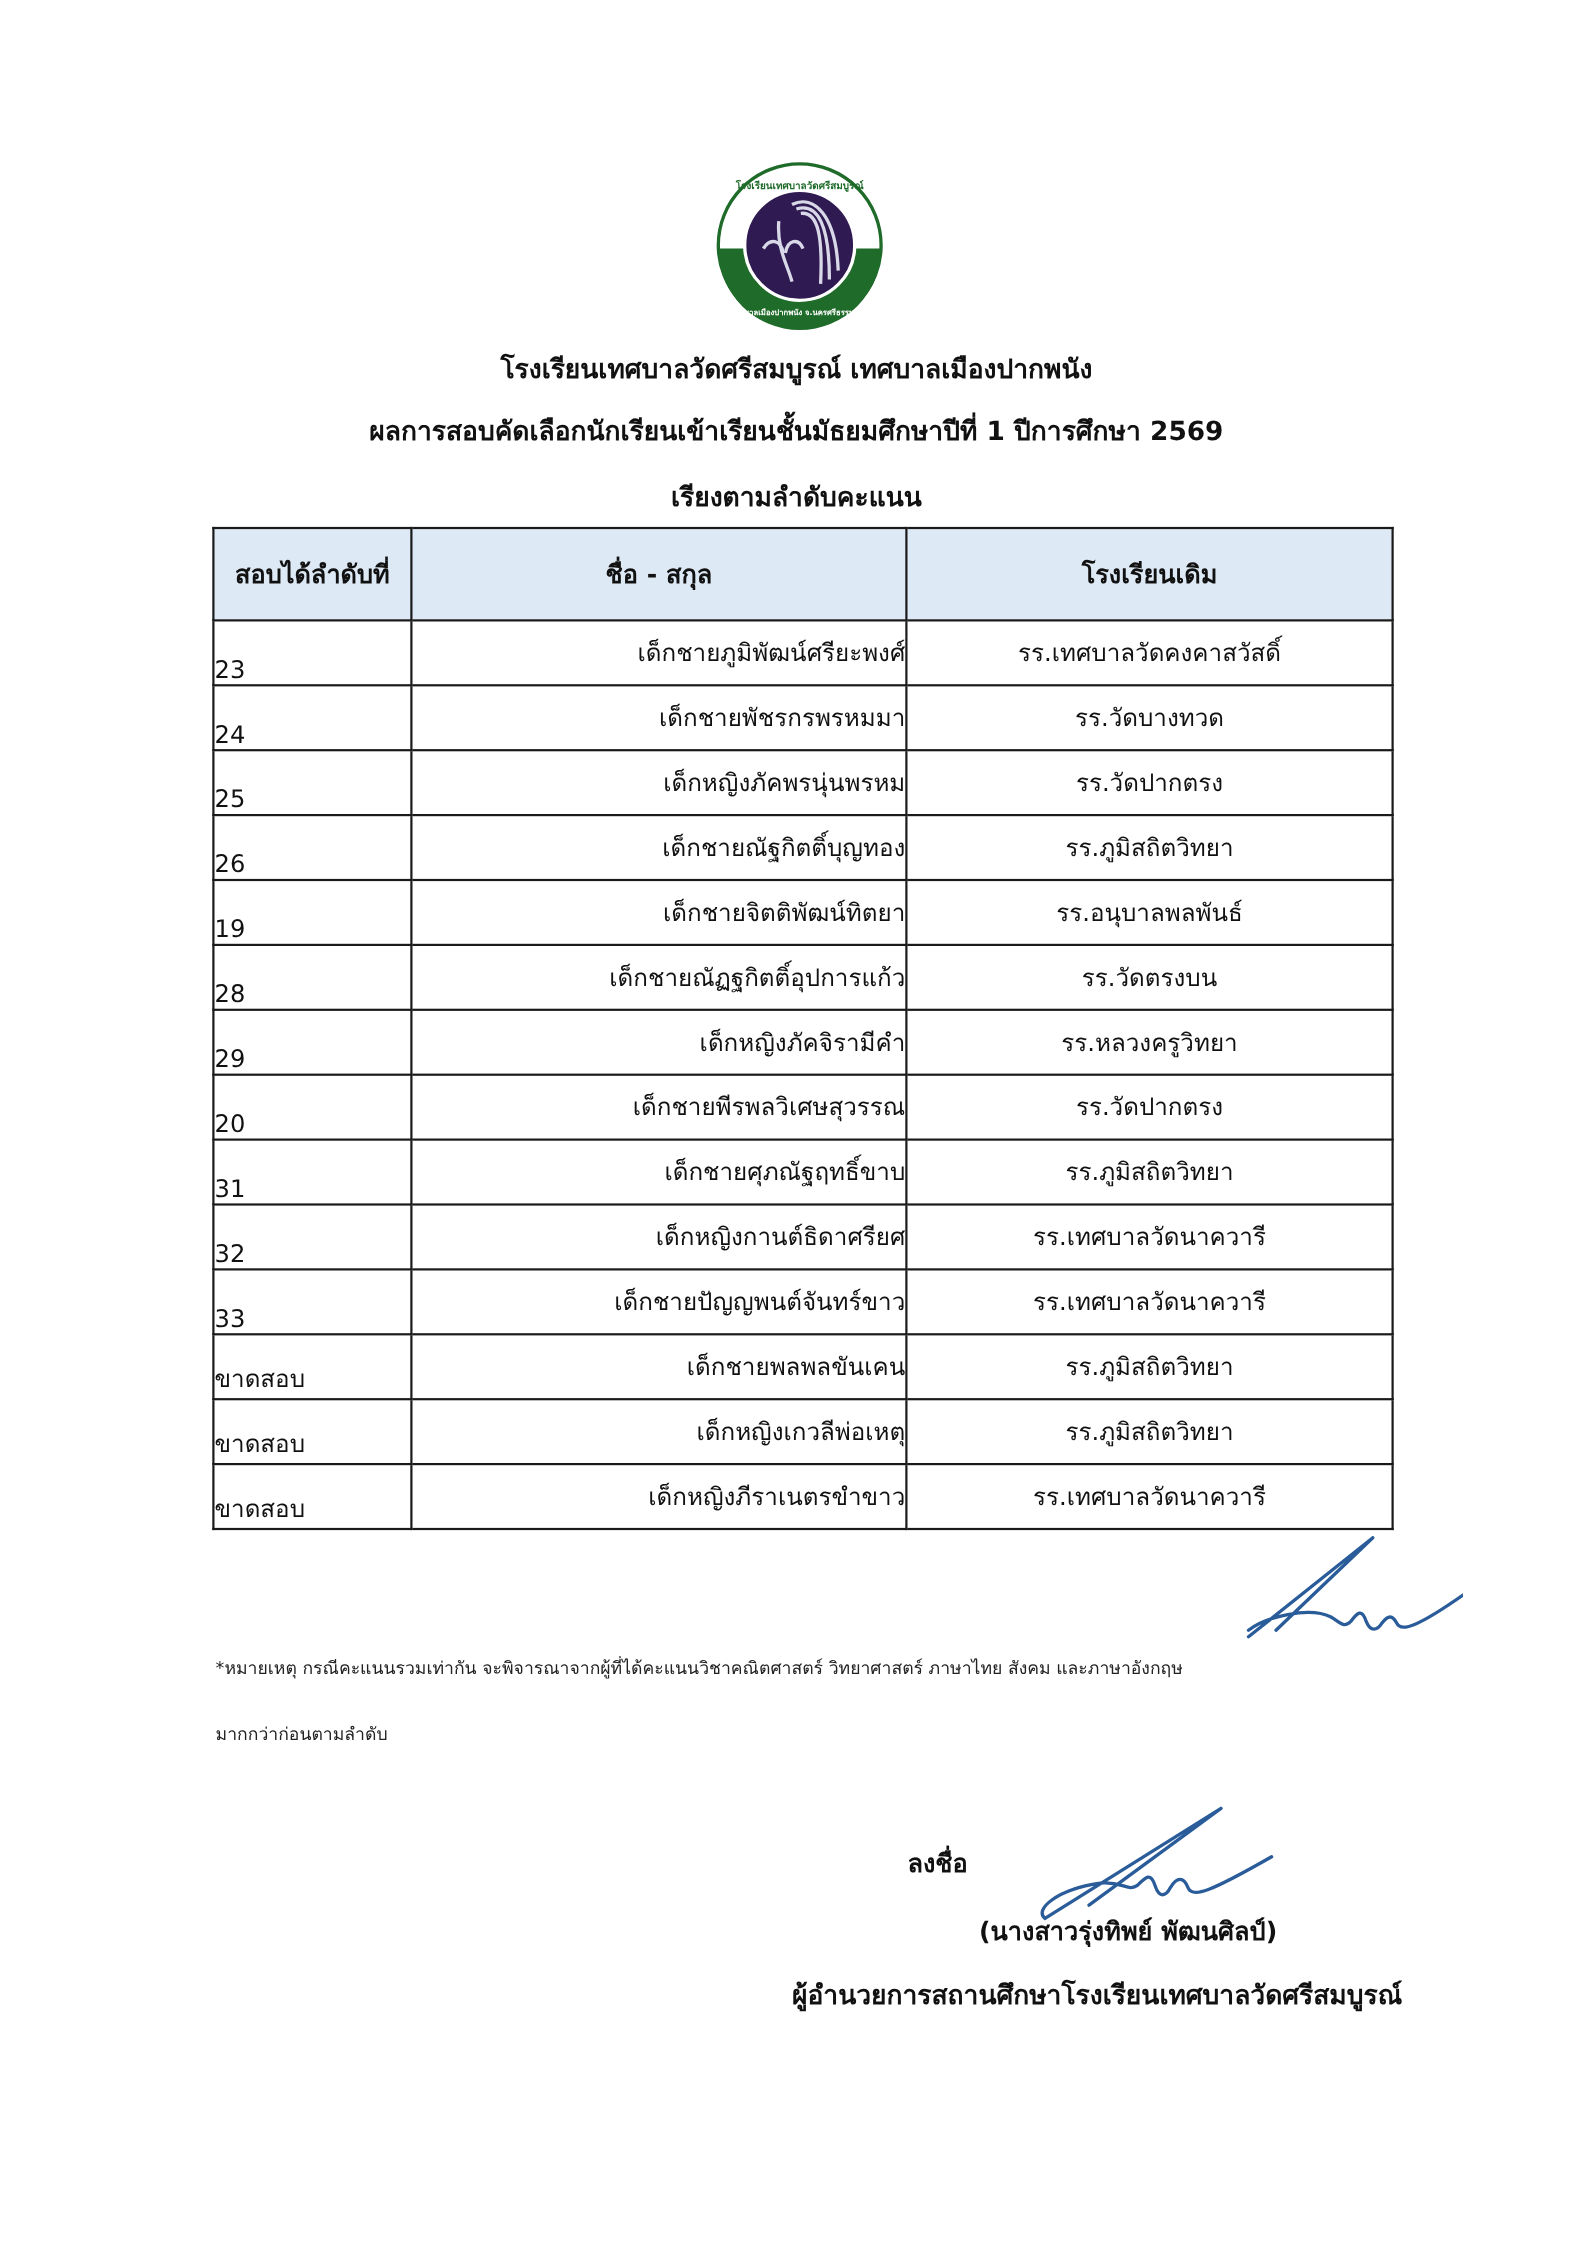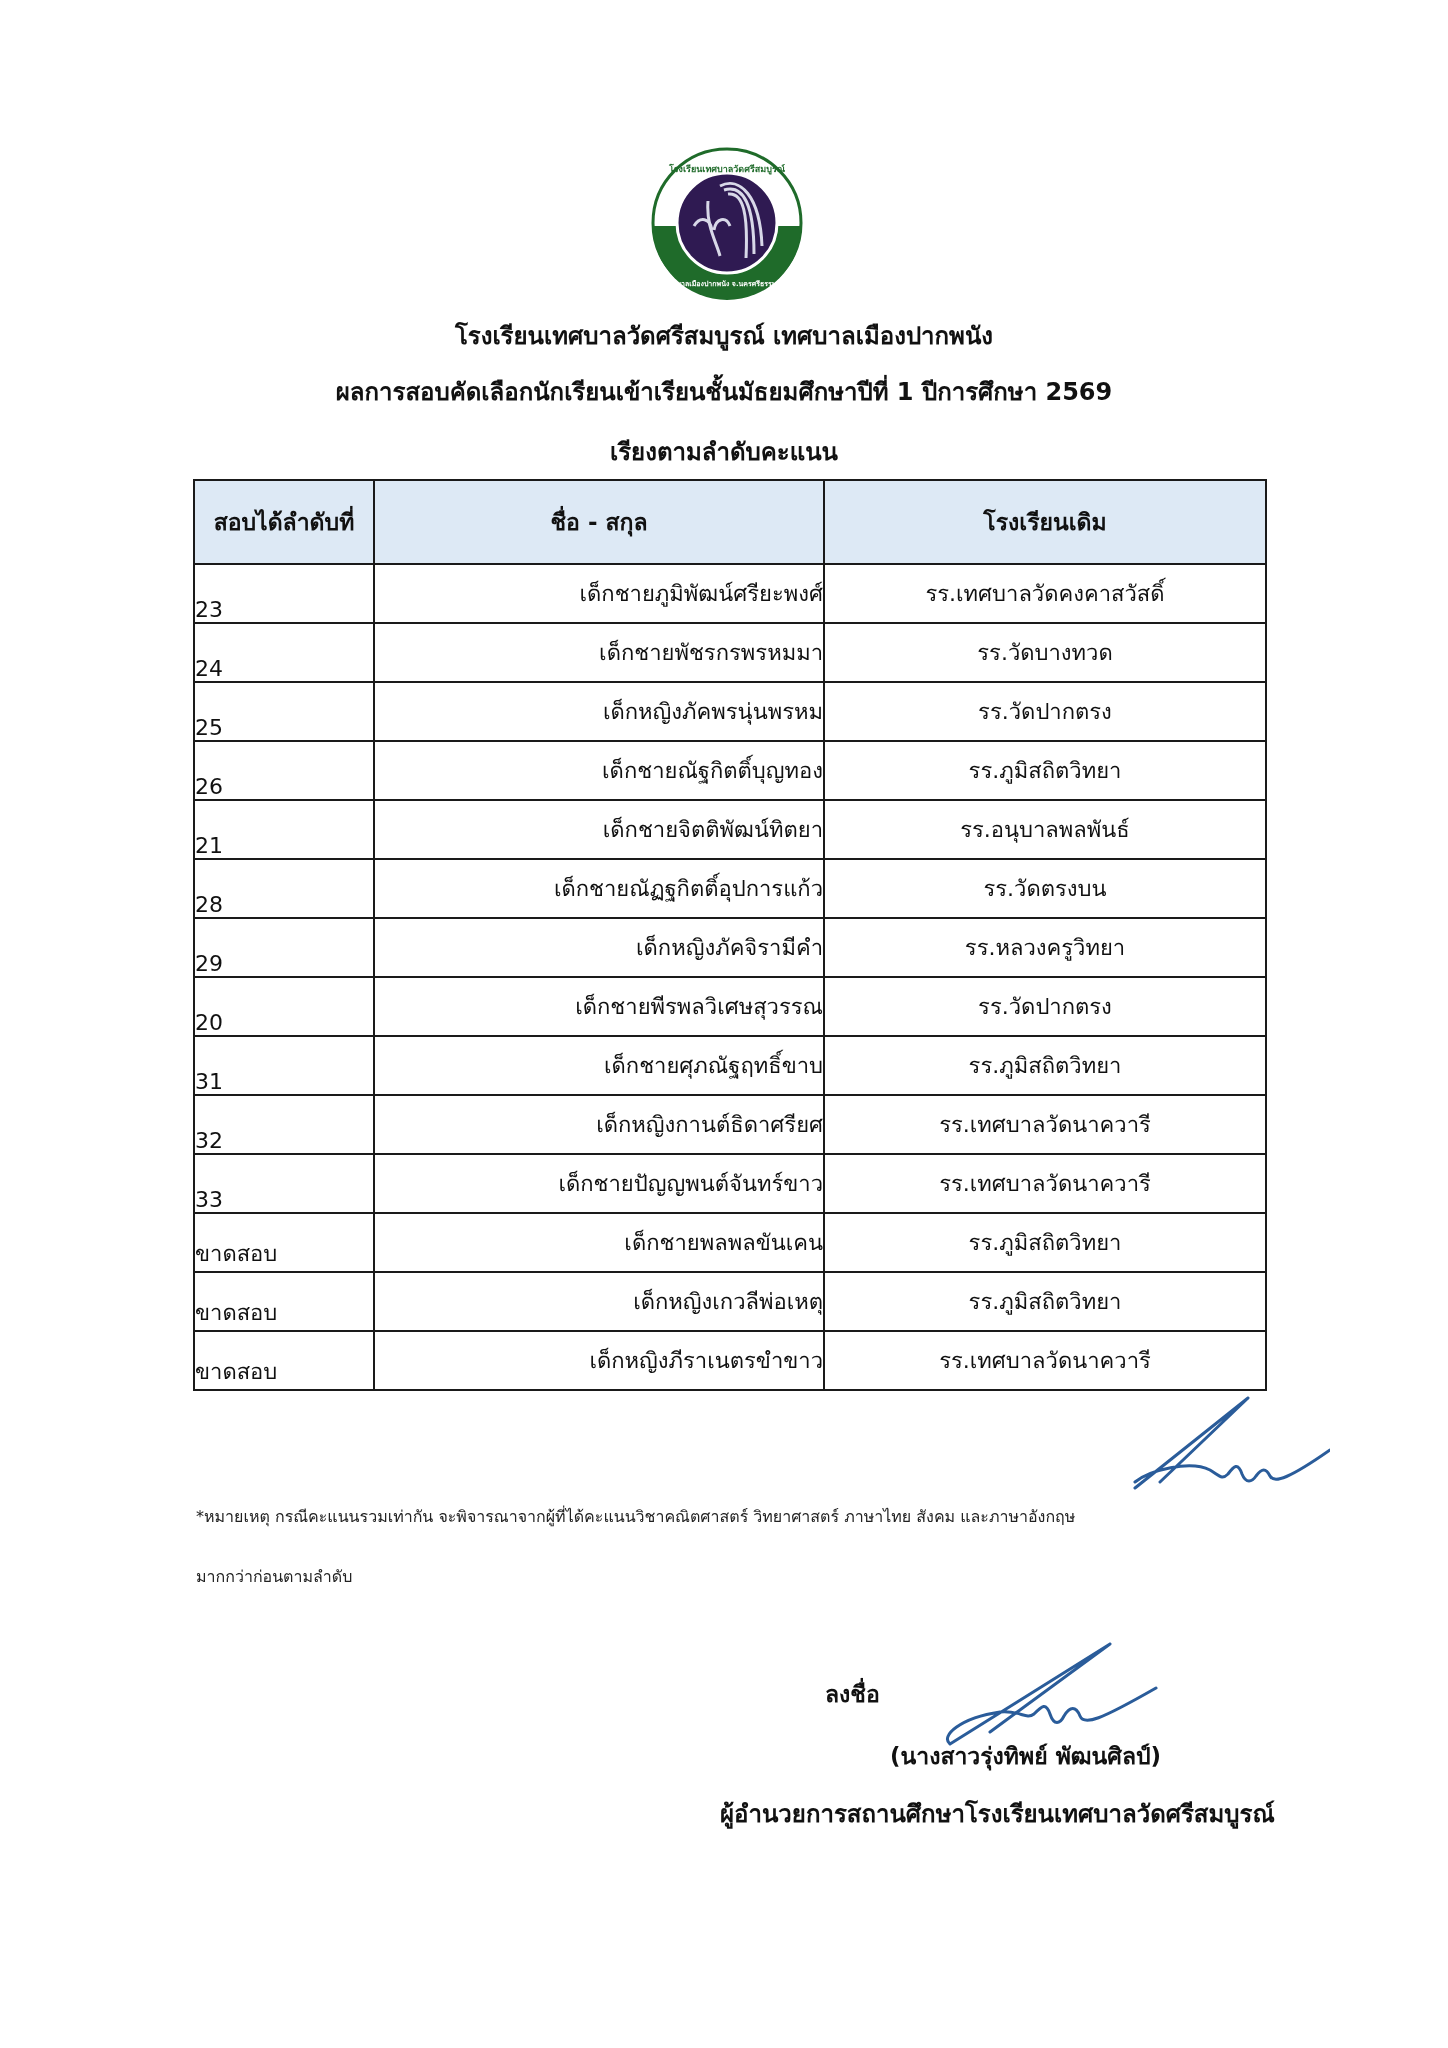--- a/index.html
+++ b/index.html
@@ -110,21 +110,21 @@
         <td class="rank">25</td>
         <td class="name"><span class="first">เด็กหญิงภัคพร</span><span class="last">นุ่นพรหม</span></td>
         <td class="school">รร.วัดปากตรง</td>
       </tr>
       <tr>
         <td class="rank">26</td>
         <td class="name"><span class="first">เด็กชายณัฐกิตติ์</span><span class="last">บุญทอง</span></td>
         <td class="school">รร.ภูมิสถิตวิทยา</td>
       </tr>
       <tr>
-        <td class="rank">21</td>
+        <td class="rank">19</td>
         <td class="name"><span class="first">เด็กชายจิตติพัฒน์</span><span class="last">ทิตยา</span></td>
         <td class="school">รร.อนุบาลพลพันธ์</td>
       </tr>
       <tr>
         <td class="rank">28</td>
         <td class="name"><span class="first">เด็กชายณัฏฐกิตติ์</span><span class="last">อุปการแก้ว</span></td>
         <td class="school">รร.วัดตรงบน</td>
       </tr>
       <tr>
         <td class="rank">29</td>

